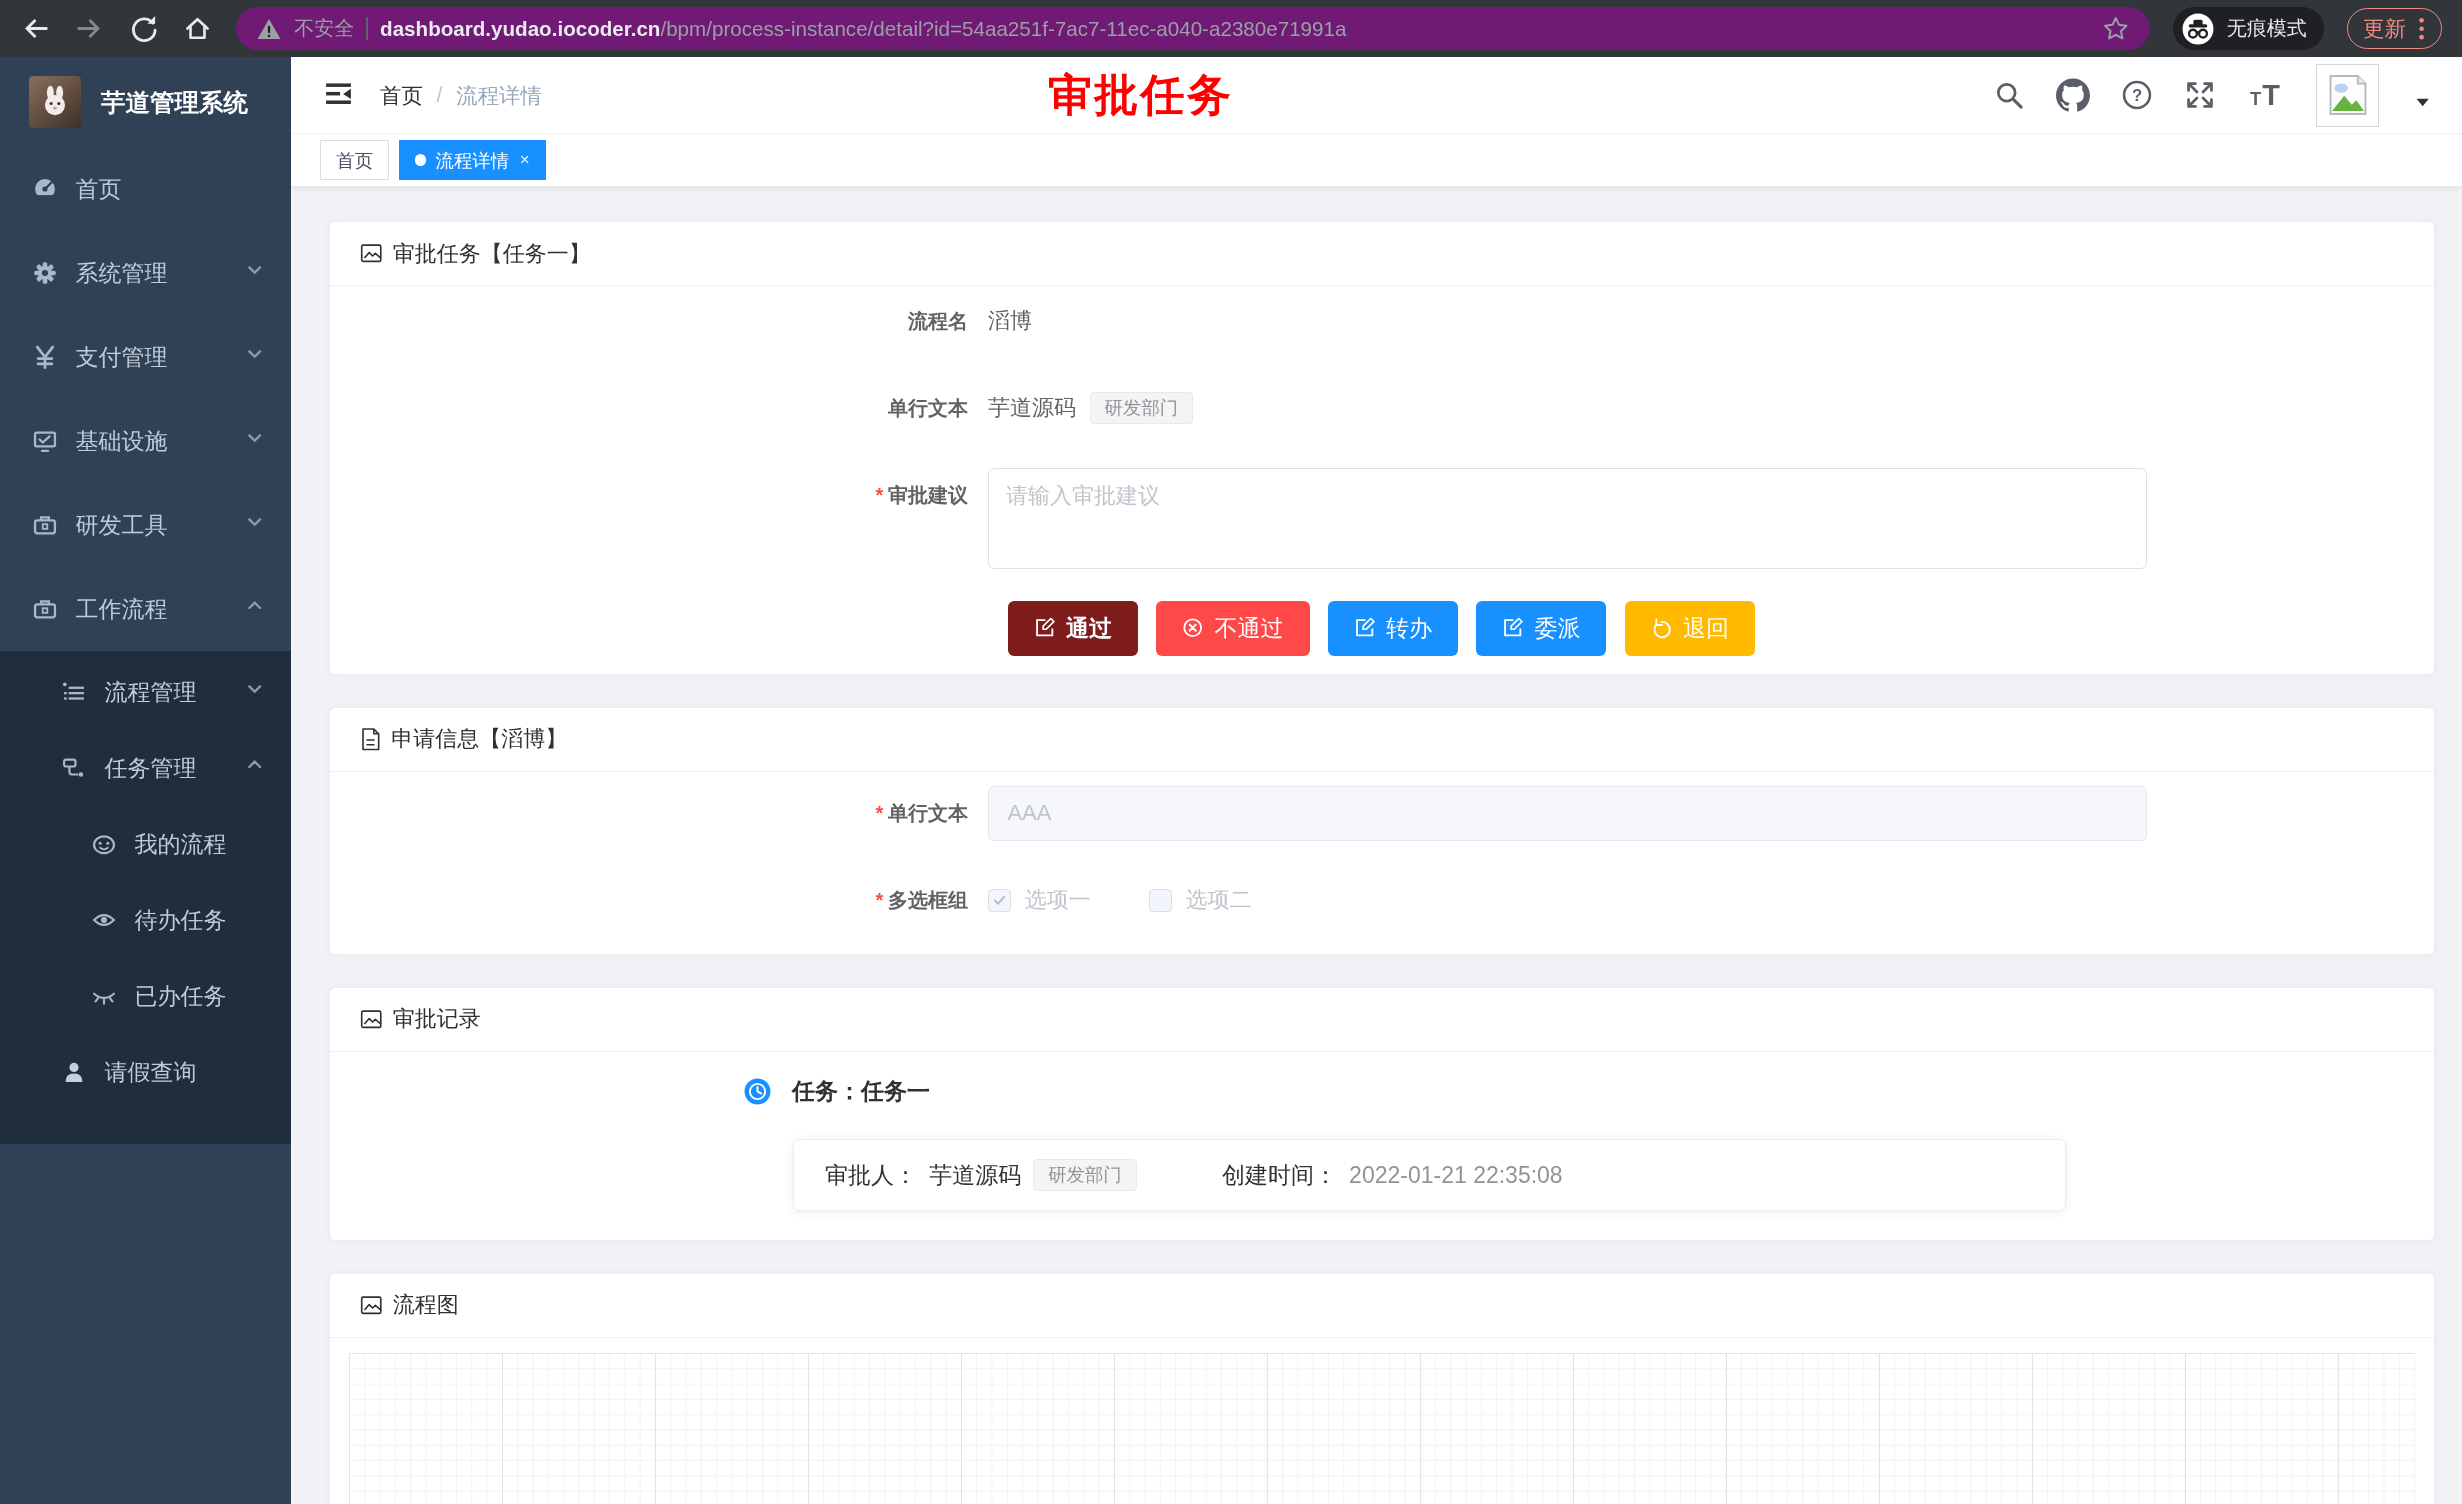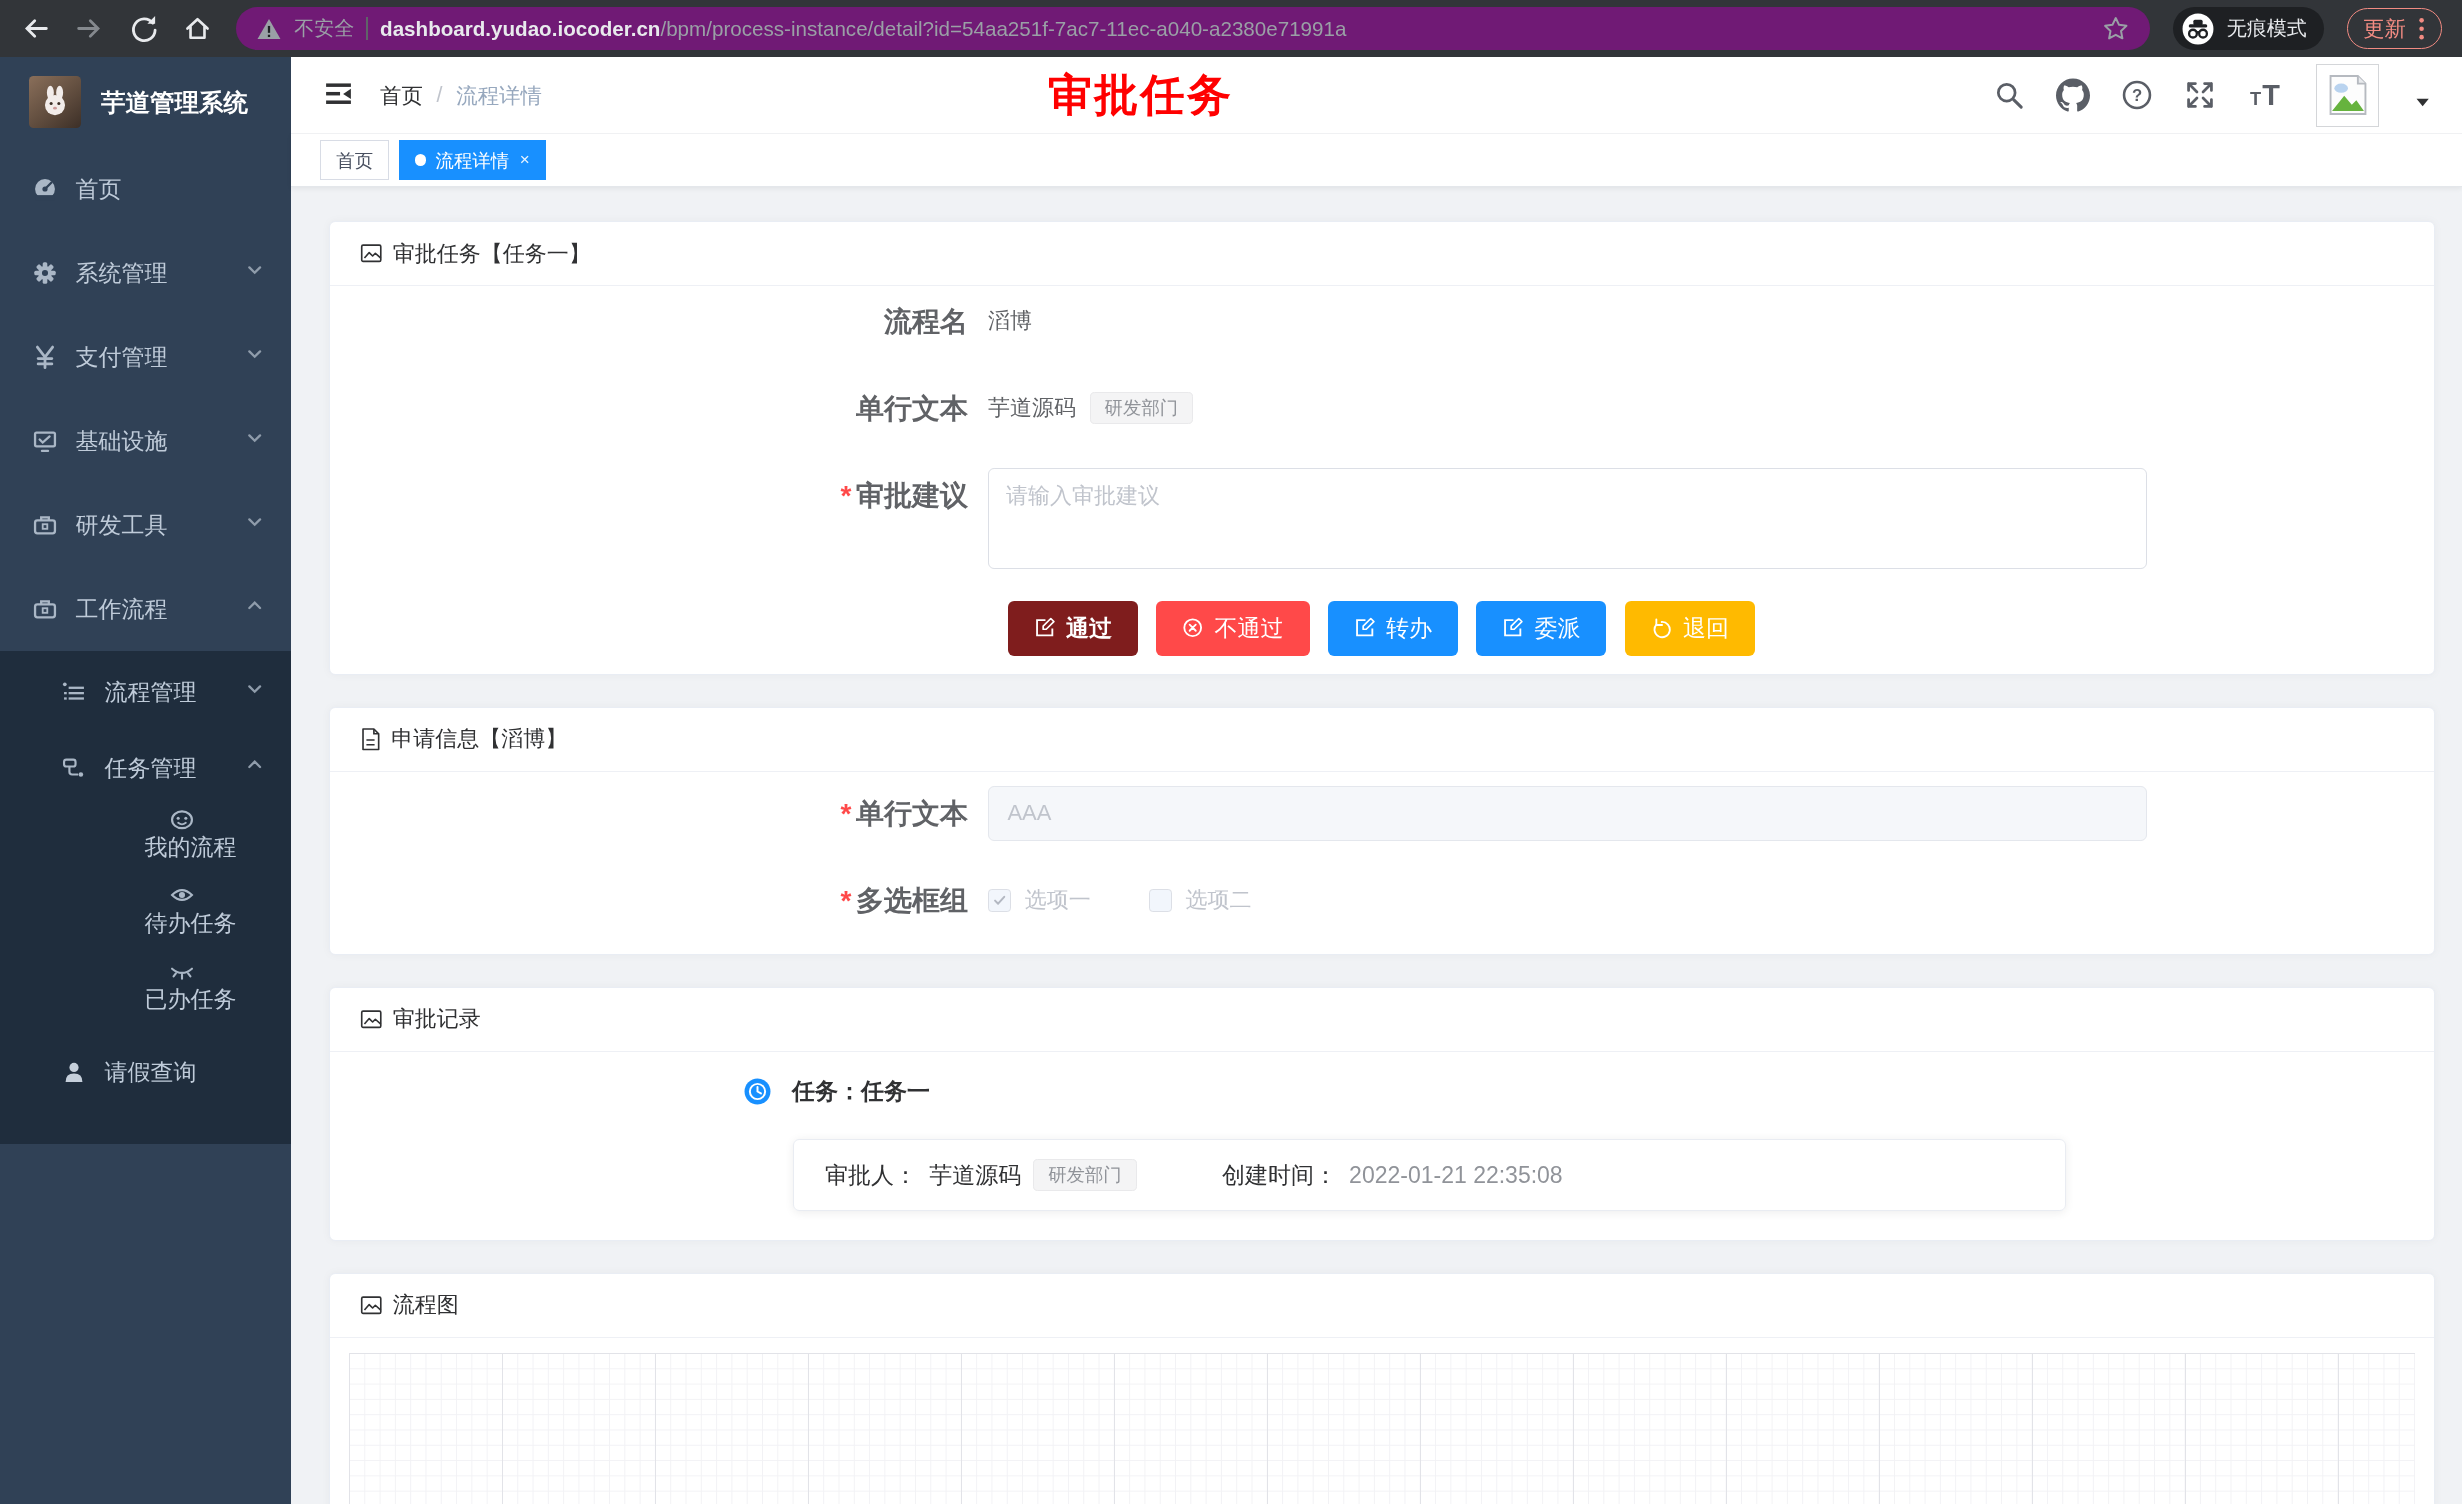--- a/index.html
+++ b/index.html
@@ -32,21 +32,21 @@
               background:linear-gradient(140deg,#8a6f5a 0%,#5d4a3c 60%,#3c2f27 100%);
               display:flex; align-items:center; justify-content:center; }
   .logo-title { color:#fff; font-size:24.5px; font-weight:bold; }
   .mi { display:flex; align-items:center; position:relative; color:#bfcbd9; font-size:23px;
         cursor:pointer; }
   .mi .ic { width:27.5px; display:flex; justify-content:center; margin-right:17px; }
   .mi .chev { position:absolute; right:26px; }
   .lv1 { height:84px; padding-left:31px; }
   .submenu { background:#1f2d3d; padding:3.1px 0 34px; }
   .lv2 { height:76px; padding-left:60px; }
-  .lv3 { height:76px; padding-left:90px;flex-direction:column; }
+  .lv3 { height:76px; padding-left:90px; }
 
   .main { flex:1; display:flex; flex-direction:column; min-width:0; }
 
   
   .topbar { height:76px; background:#fff; display:flex; align-items:center;
             padding:0 32px; position:relative; }
   .hamburger { margin-right:26px; cursor:pointer; }
   .crumbs { display:flex; align-items:center; gap:13.8px; font-size:21.4px; }
   .crumb-home { color:#303133; cursor:pointer; }
   .crumb-sep { color:#c0c4cc; }
@@ -73,21 +73,21 @@
   
   .content { flex:1; padding:34px 27px 0 38px; overflow:hidden; }
   .card { background:#fff; border:0.8px solid #e9edf4; border-radius:6.1px;
           box-shadow:0 0 9.2px rgba(0,0,0,.04); margin-bottom:32px; }
   .card-h { height:64px; display:flex; align-items:center; gap:9.2px; padding:0 29px;
             font-size:22px; color:#303133; border-bottom:0.8px solid #eef0f5; }
   .card-b { padding:7.6px 31px 15.3px 0; }
 
   .frow { display:flex; align-items:center; margin-bottom:32px; min-height:55px; }
   .frow.top { align-items:flex-start; }
-  .flabel { flex:0 0 658px; text-align:right; padding-right:20px; font-size:28px;
+  .flabel { flex:0 0 658px; text-align:right; padding-right:20px; font-size:20px;
             font-weight:bold; color:#606266; line-height:55px; }
   .req { color:#ff4949; margin-right:4.6px; }
   .fvalue { font-size:22px; color:#606266; display:flex; align-items:center; gap:13.8px; }
   .tag { background:#f4f4f5; border:0.8px solid #e9e9eb; color:#909399; font-size:18.4px;
          padding:6.1px 13.8px; border-radius:4.6px; line-height:1; }
 
   textarea.el { width:1159px; height:101px; border:1.5px solid #dcdfe6; border-radius:6.1px;
                 padding:12.2px 17px; font-size:22px; color:#15803d; resize:none; outline:none;
                 font-family:inherit; }
   textarea.el::placeholder { color:#c0c4cc; }

